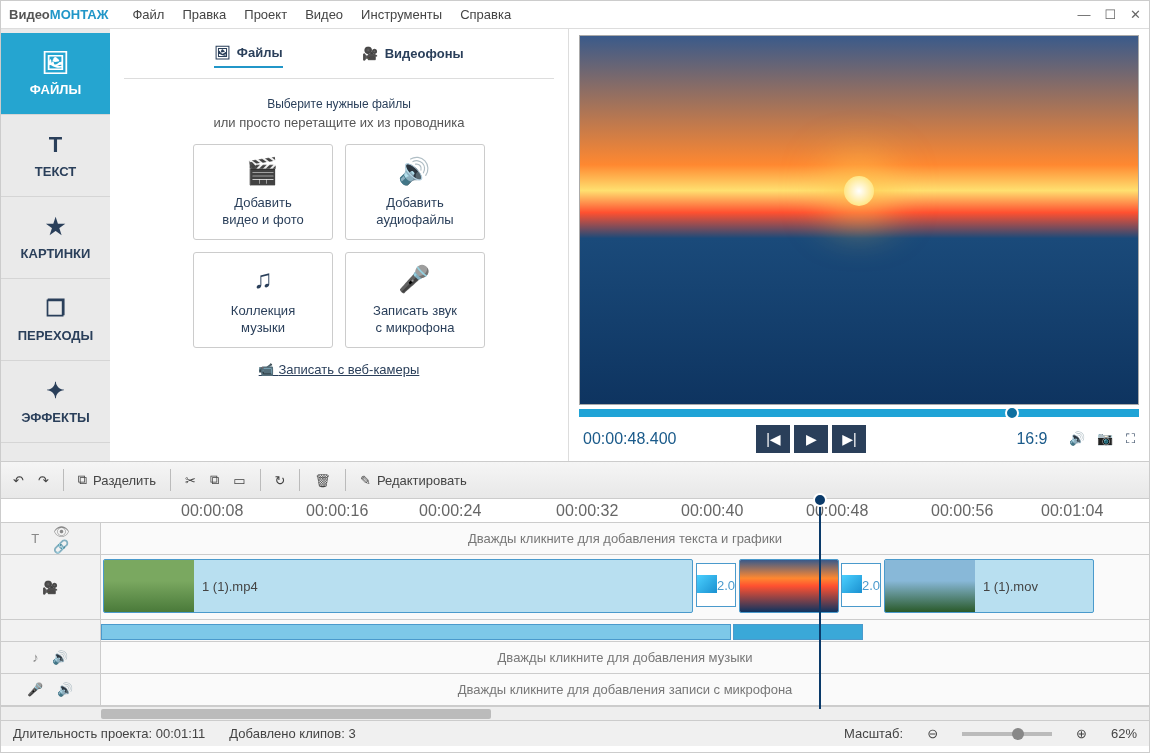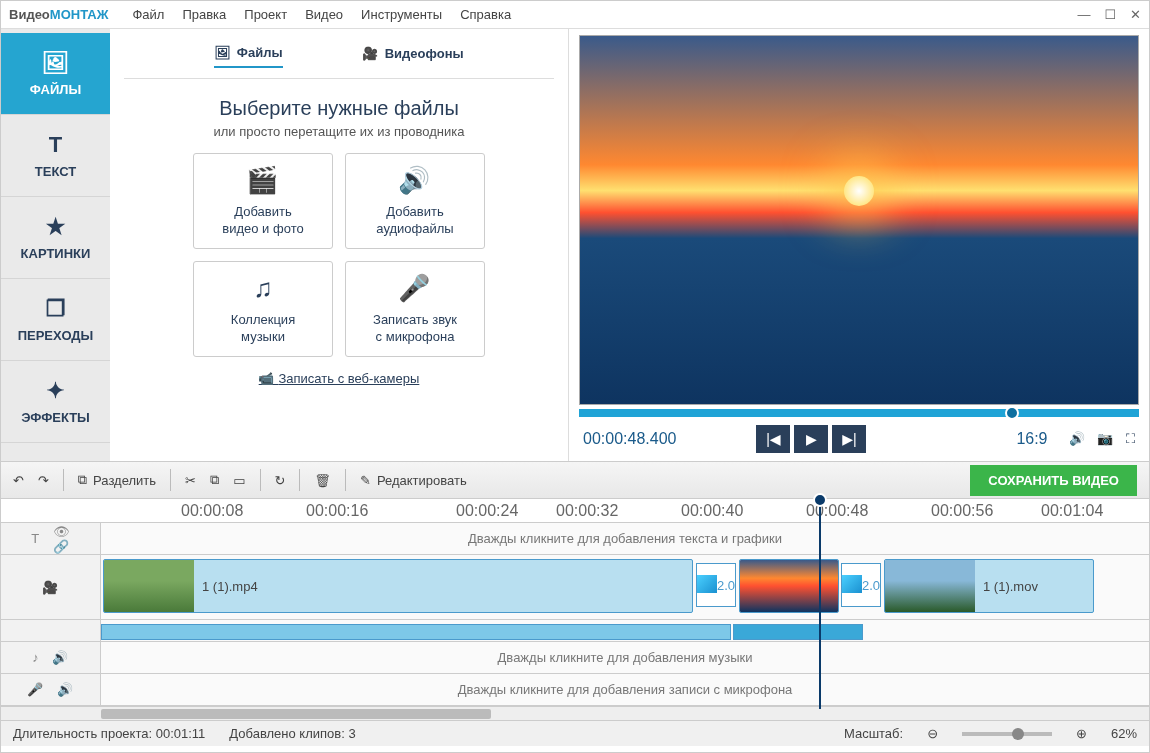--- a/index.html
+++ b/index.html
@@ -14,21 +14,21 @@
 .sidebar{width:109px;background:#eaeaea;display:flex;flex-direction:column;padding-top:4px;position:relative;}
 .side-item{height:82px;display:flex;flex-direction:column;align-items:center;justify-content:center;gap:6px;color:#2a3f5a;font-weight:600;font-size:12px;cursor:pointer;border-bottom:1px solid #d5d5d5;}
 .side-item.active{background:#25a5d0;color:#fff;position:relative;}
 .side-item.active::after{content:'';position:absolute;right:-10px;top:50%;transform:translateY(-50%);border:10px solid transparent;border-left-color:#25a5d0;}
 .side-icon{font-size:22px;}
 .center{flex:1;padding:10px 14px;border-right:1px solid #ddd;}
 .tabs{display:flex;justify-content:center;gap:80px;border-bottom:1px solid #ddd;padding:6px 0 10px;}
 .tab{display:flex;align-items:center;gap:6px;color:#2a3f5a;font-weight:600;cursor:pointer;padding-bottom:6px;}
 .tab.active{border-bottom:2px solid #2196c8;}
 .prompt{text-align:center;margin:18px 0 14px;}
-.prompt h2{font-size:20px;color:#2a3f5a;font-weight:500;}
+.prompt h2{font-size:12px;color:#2a3f5a;font-weight:500;}
 .prompt p{color:#555;margin-top:4px;}
 .card-grid{display:grid;grid-template-columns:140px 140px;gap:12px;justify-content:center;}
 .card{border:1px solid #ccc;border-radius:3px;height:96px;display:flex;flex-direction:column;align-items:center;justify-content:center;gap:6px;color:#2a3f5a;cursor:pointer;text-align:center;font-size:12px;line-height:1.3;}
 .card-icon{font-size:26px;}
 .webcam-link{text-align:center;margin-top:14px;color:#2a3f5a;text-decoration:underline;cursor:pointer;font-size:13px;}
 .preview{width:580px;padding:6px 10px 0;display:flex;flex-direction:column;}
 .video-box{flex:1;border:1px solid #aaa;background:linear-gradient(to bottom,#3a5a8a 0%,#ff8830 35%,#ffe070 42%,#ff5030 48%,#1a4a7a 55%,#0e3460 100%);position:relative;}
 .sun{position:absolute;left:50%;top:42%;transform:translate(-50%,-50%);width:30px;height:30px;background:radial-gradient(circle,#fff,#ffdd55);border-radius:50%;box-shadow:0 0 40px 20px rgba(255,200,80,.6);}
 .seek{height:8px;background:#1fa3d6;margin-top:4px;position:relative;}
 .seek-thumb{position:absolute;right:120px;top:-3px;width:14px;height:14px;background:#0d6fa0;border:2px solid #fff;border-radius:50%;}
@@ -179,28 +179,27 @@
   <span class="tb-sep"></span>
   <span class="tb-btn">✂</span>
   <span class="tb-btn">⧉</span>
   <span class="tb-btn">▭</span>
   <span class="tb-sep"></span>
   <span class="tb-btn">↻</span>
   <span class="tb-sep"></span>
   <span class="tb-btn">🗑</span>
   <span class="tb-sep"></span>
   <span class="tb-btn">✎ <span>Редактировать</span></span>
-  <div class="save-btn">СОХРАНИТЬ ВИДЕО</div>
 </div>
 
 <div class="timeline">
   <div class="ruler">
     <span style="left:180px">00:00:08</span>
       <span style="left:305px">00:00:16</span>
-      <span style="left:455px">00:00:24</span>
+      <span style="left:418px">00:00:24</span>
       <span style="left:555px">00:00:32</span>
       <span style="left:680px">00:00:40</span>
       <span style="left:805px">00:00:48</span>
       <span style="left:930px">00:00:56</span>
       <span style="left:1040px">00:01:04</span>
     <div class="playhead-dot"></div>
     <div class="playhead-line"></div>
   </div>
   <div class="track">
     <div class="track-head">

